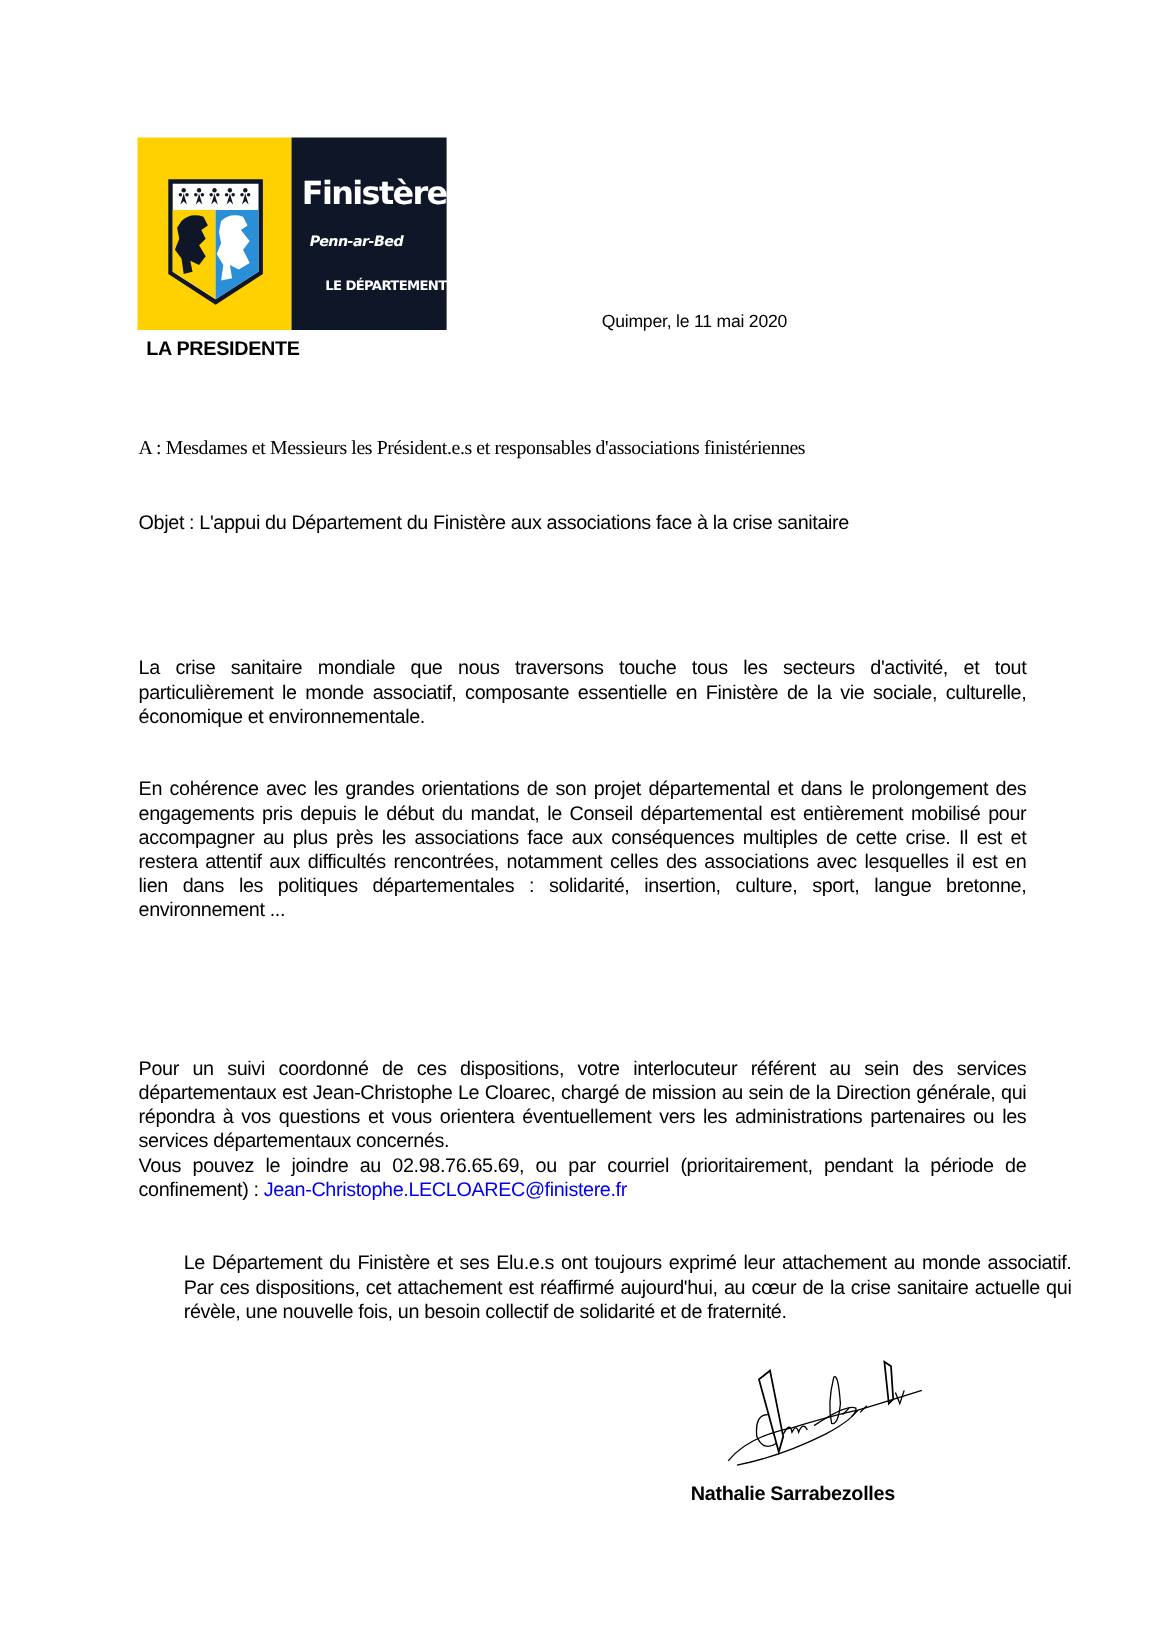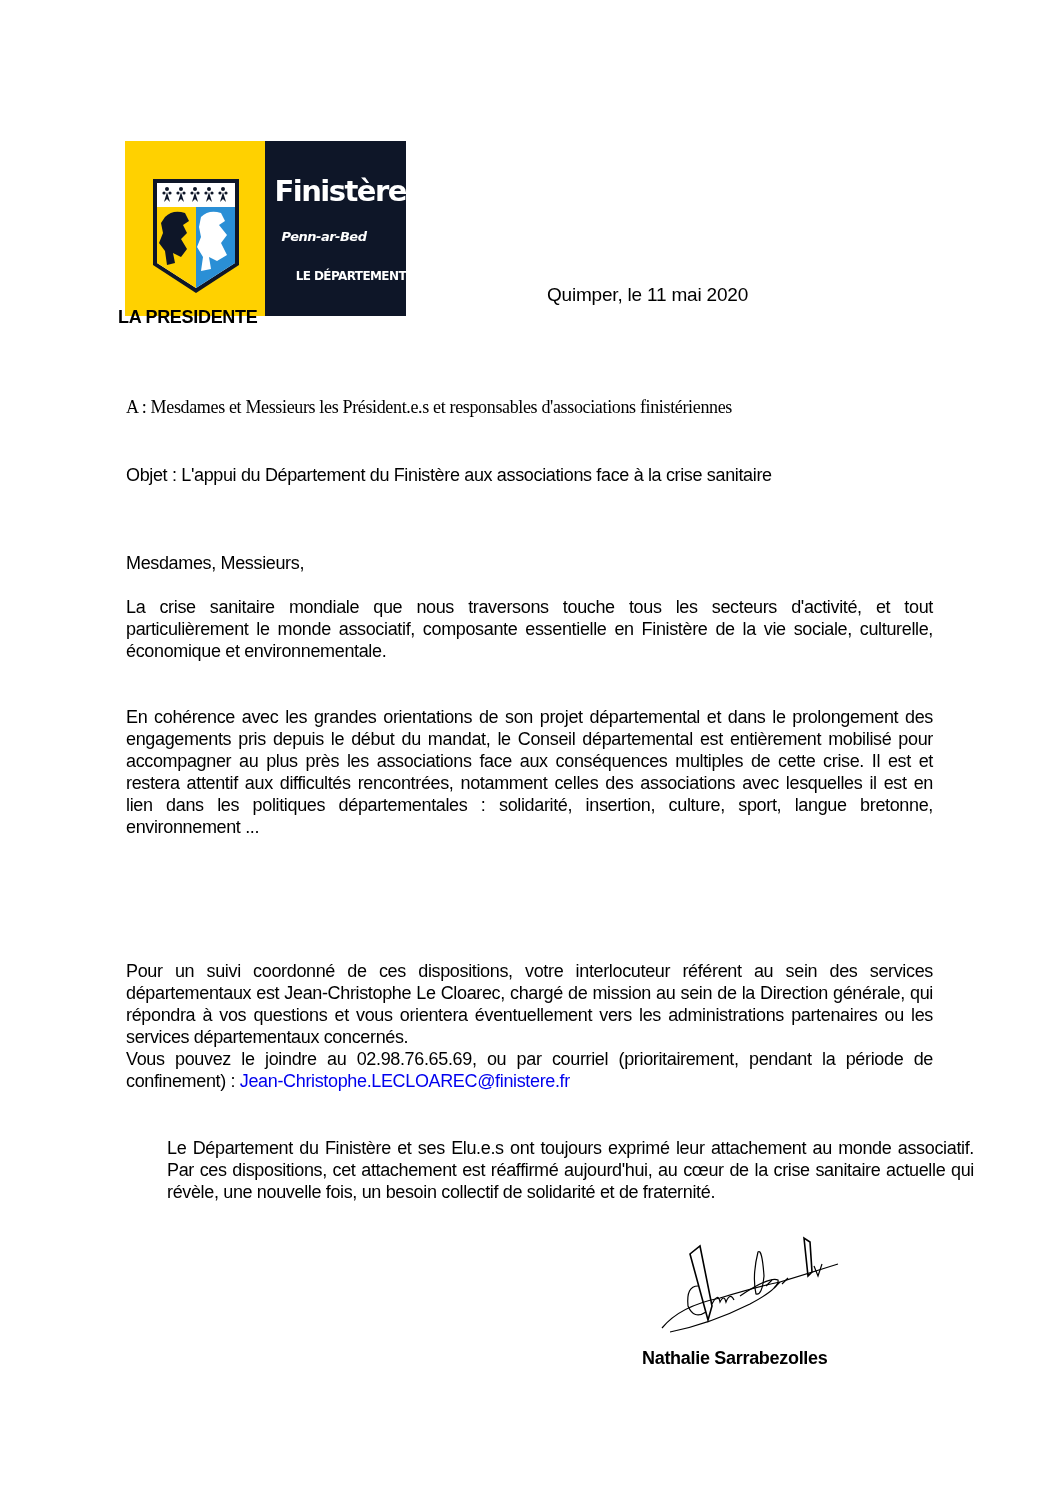--- a/index.html
+++ b/index.html
@@ -20,21 +20,20 @@
       left: 0; top: 0;
       width: 1058px; height: 1497px;
       background: #ffffff;
     }
     
     .logo {
       position: absolute;
       left: 125px; top: 125px;
       width: 281px; height: 175px;
       display: flex;
-      margin-top: 16px;
     }
     .logo-left {
       width: 140px; height: 175px;
       background: #ffd100;
       position: relative;
     }
     .logo-right {
       width: 141px; height: 175px;
       background: #0e1628;
       position: relative;
@@ -77,29 +76,29 @@
       text-align: right;
       font-family: "DejaVu Sans", sans-serif;
       font-weight: bold;
       font-size: 12px;
       letter-spacing: -0.6px;
       padding-left: 8px;
       box-sizing: border-box;
     }
     .sender-title {
       position: absolute;
-      left: 118px; top: 307px;
+      left: 133px; top: 307px;
       font-weight: bold;
       font-size: 18px;
       letter-spacing: -0.3px;
     }
     .date-line {
       position: absolute;
       left: 547px; top: 284px;
-      font-size: 19px;
+      font-size: 16px;
       letter-spacing: -0.2px;
     }
     .text-block {
       position: absolute;
       left: 126px;
       width: 807px;
       font-size: 18px;
       line-height: 22px;
       letter-spacing: -0.35px;
     }
@@ -122,21 +121,20 @@
       position: absolute;
       left: 650px; top: 1236px;
       width: 190px; height: 100px;
     }
     .signer-name {
       position: absolute;
       left: 628px; top: 1348px;
       font-weight: bold;
       font-size: 18px;
       letter-spacing: -0.3px;
-      margin-left: 14px;
     }
   </style>
 </head>
 <body>
 
 <div class="page">
 
   <div class="logo">
     <div class="logo-left">
       <svg class="shield" viewBox="0 0 90 118" xmlns="http://www.w3.org/2000/svg">
@@ -190,21 +188,20 @@
       <div class="logo-subtitle">Penn-ar-Bed</div>
       <div class="logo-dept">LE DÉPARTEMENT</div>
     </div>
   </div>
 
   <div class="date-line">Quimper, le 11 mai 2020</div>
   <div class="sender-title">LA PRESIDENTE</div>
 
   <div class="text-block addressee nowrap">A : Mesdames et Messieurs les Président.e.s et responsables d'associations finistériennes</div>
   <div class="text-block subject nowrap">Objet : L'appui du Département du Finistère aux associations face à la crise sanitaire</div>
-  <div class="text-block salutation">Mesdames, Messieurs,</div>
 
   <div class="text-block justify para1">La crise sanitaire mondiale que nous traversons touche tous les secteurs d'activité, et tout particulièrement le monde associatif, composante essentielle en Finistère de la vie sociale, culturelle, économique et environnementale.</div>
   <div class="text-block justify para2">En cohérence avec les grandes orientations de son projet départemental et dans le prolongement des engagements pris depuis le début du mandat, le Conseil départemental est entièrement mobilisé pour accompagner au plus près les associations face aux conséquences multiples de cette crise. Il est et restera attentif aux difficultés rencontrées, notamment celles des associations avec lesquelles il est en lien dans les politiques départementales : solidarité, insertion, culture, sport, langue bretonne, environnement ...</div>
 
   <div class="text-block justify para4">
     <span>Pour un suivi coordonné de ces dispositions, votre interlocuteur référent au sein des services départementaux  est Jean-Christophe Le Cloarec, chargé de mission au sein de la Direction générale, qui répondra à vos questions et vous orientera éventuellement vers les administrations partenaires ou les services départementaux concernés.</span><br>
     <span>Vous pouvez le joindre au 02.98.76.65.69, ou par courriel (prioritairement, pendant la période de confinement) : </span><a class="email-link">Jean-Christophe.LECLOAREC@finistere.fr</a>
   </div>
 
   <div class="text-block justify para5">Le Département du Finistère et ses Elu.e.s ont toujours exprimé leur attachement au monde associatif. Par ces dispositions, cet attachement est réaffirmé aujourd'hui, au cœur de la crise sanitaire actuelle qui révèle, une nouvelle fois, un besoin collectif de solidarité et de fraternité.</div>

